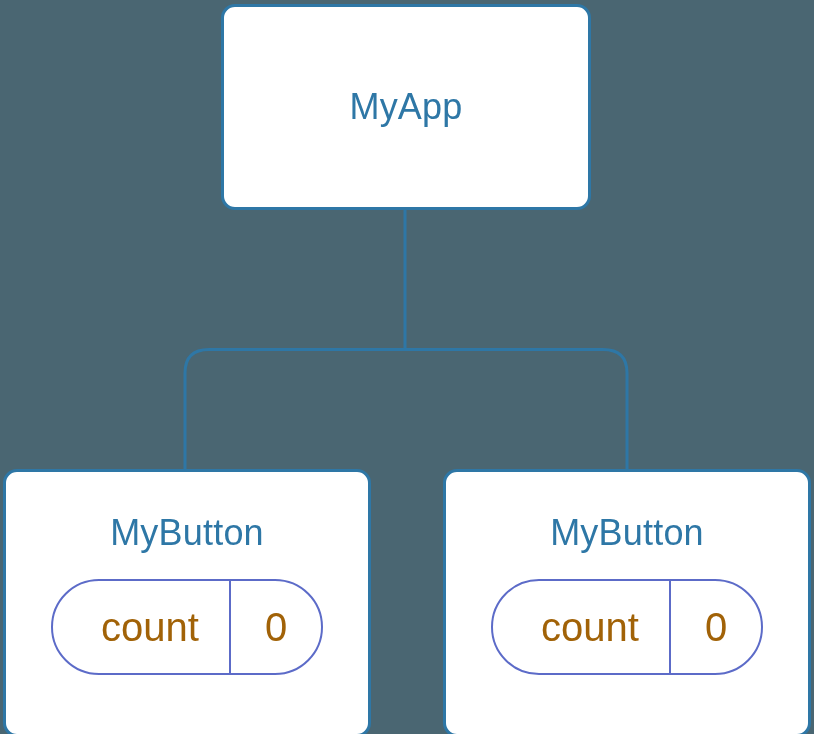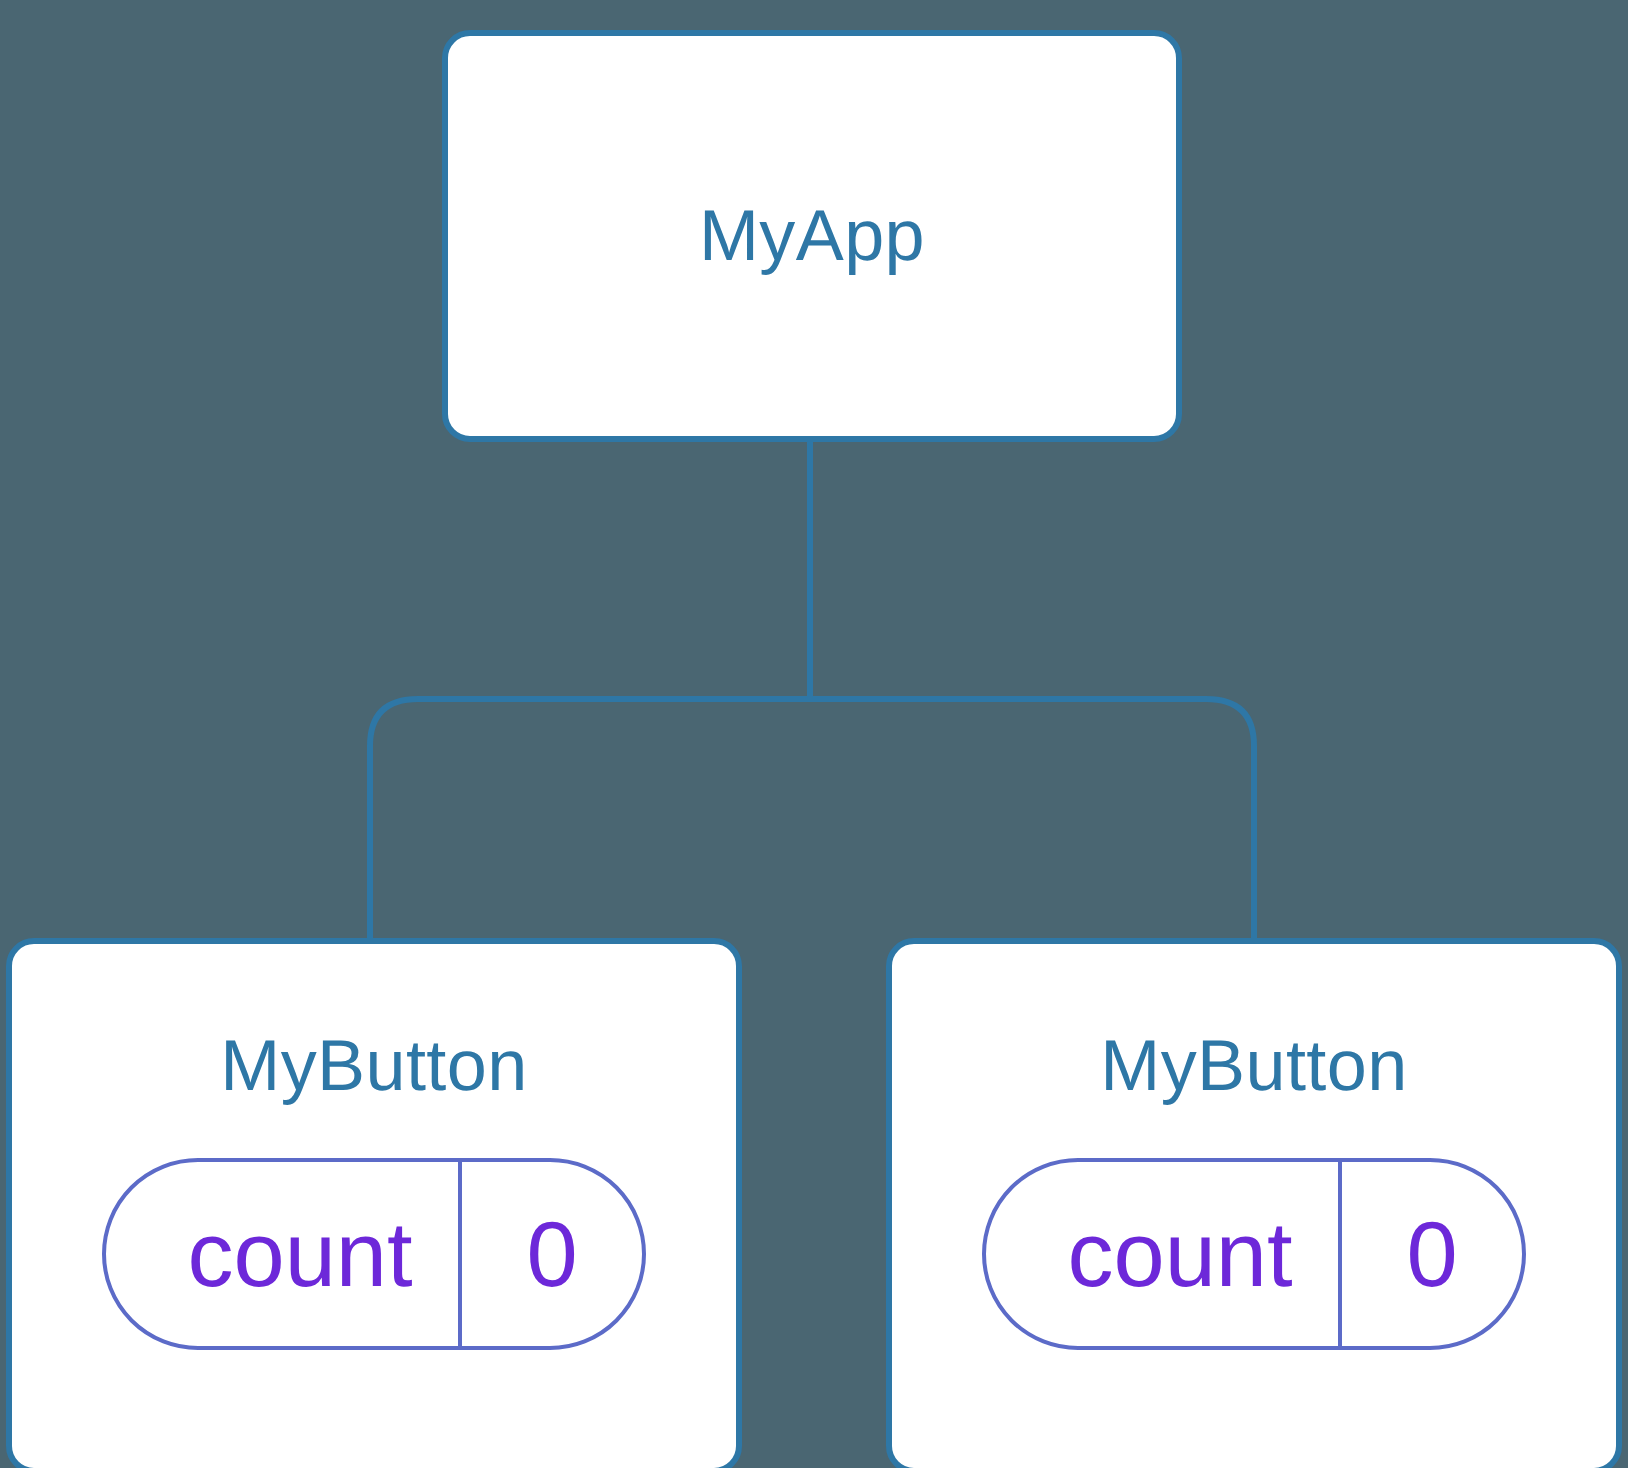--- a/index.html
+++ b/index.html
@@ -39,21 +39,21 @@
     border: 3px solid #2e77a6;
     border-radius: 14px;
     box-sizing: border-box;
     display: flex;
     flex-direction: column;
     align-items: center;
   }
 
   .node-root {
     left: 221px;
-    top: 15px;
+    top: 4px;
     width: 370px;
     height: 206px;
     justify-content: center;
   }
 
   .node-child {
     width: 368px;
     height: 268px;
     justify-content: flex-start;
     padding-top: 43px;
@@ -82,22 +82,22 @@
     box-sizing: border-box;
     background: #ffffff;
     overflow: hidden;
   }
 
   .pill-key,
   .pill-value {
     display: flex;
     align-items: center;
     justify-content: center;
-    color: #6d28d9;
-    font-size: 46px;
+    color: #a16207;
+    font-size: 40px;
     line-height: 1;
     white-space: nowrap;
     user-select: none;
     box-sizing: border-box;
   }
 
   .pill-key {
     width: 176px;
     padding-left: 18px;
   }

